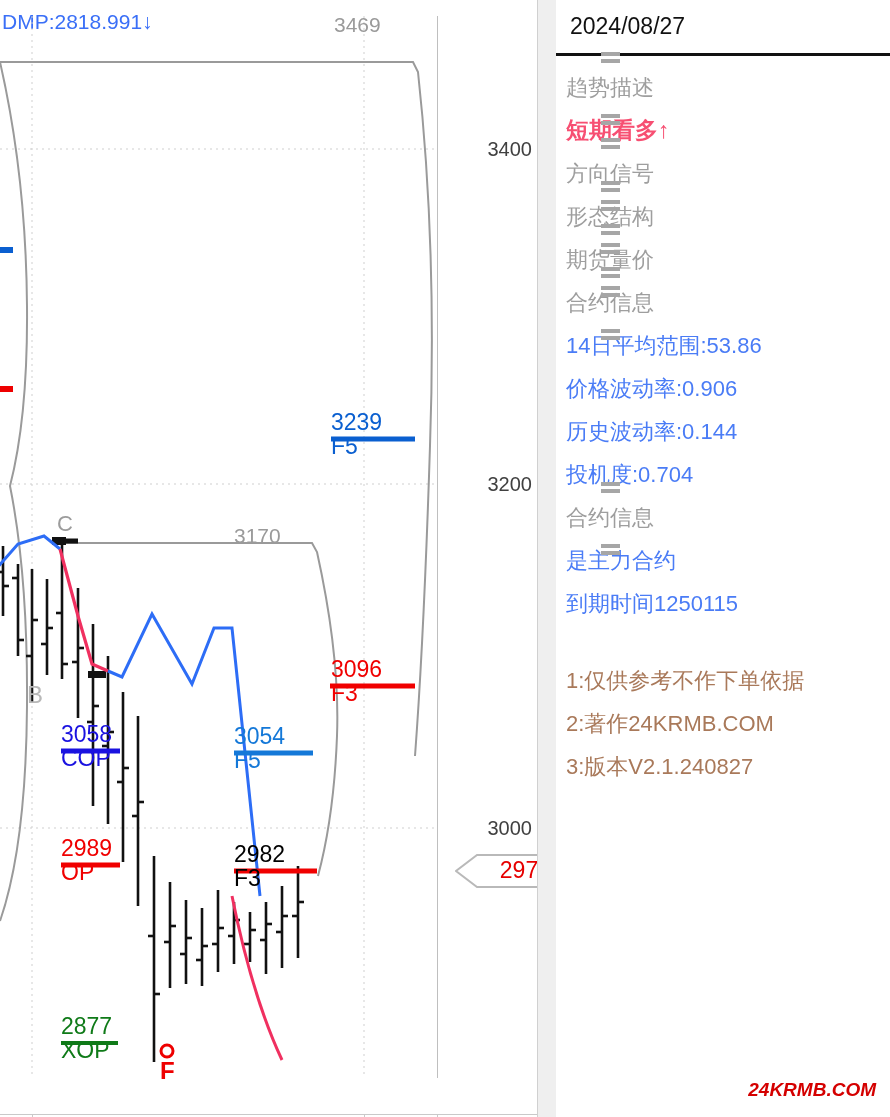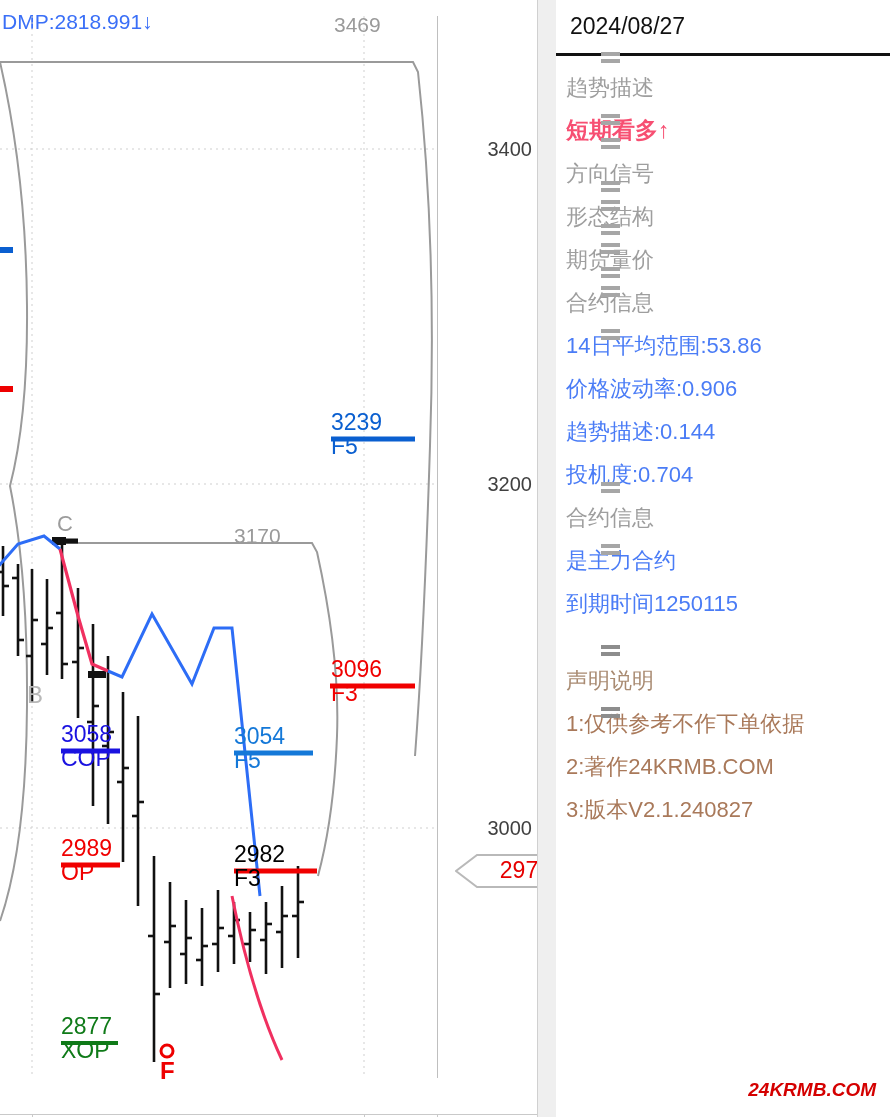--- a/index.html
+++ b/index.html
@@ -305,21 +305,21 @@
           </span>
         </div>
 
       <div class="p-row">
           <span class="val">14日平均范围:53.86</span>
         </div>
       <div class="p-row">
           <span class="val">价格波动率:0.906</span>
         </div>
       <div class="p-row">
-          <span class="val">趋势描述:0.144</span>
+          <span class="val">历史波动率:0.144</span>
         </div>
       <div class="p-row">
           <span class="val">投机度:0.704</span>
         </div>
 
       <div class="p-row">
           <span class="sec">
             <i class="eqbar"></i>
             <span>合约信息</span>
             <i class="eqbar"></i>
@@ -328,27 +328,20 @@
 
       <div class="p-row">
           <span class="val">是主力合约</span>
         </div>
       <div class="p-row">
           <span class="val">到期时间1250115</span>
         </div>
 
       <div class="spacer"></div>
 
-      <div class="p-row">
-          <span class="sec brown">
-            <i class="eqbar"></i>
-            <span>声明说明</span>
-            <i class="eqbar"></i>
-          </span>
-        </div>
 
       <div class="p-row">
           <span class="disc">1:仅供参考不作下单依据</span>
         </div>
       <div class="p-row">
           <span class="disc">2:著作24KRMB.COM</span>
         </div>
       <div class="p-row">
           <span class="disc">3:版本V2.1.240827</span>
         </div>

